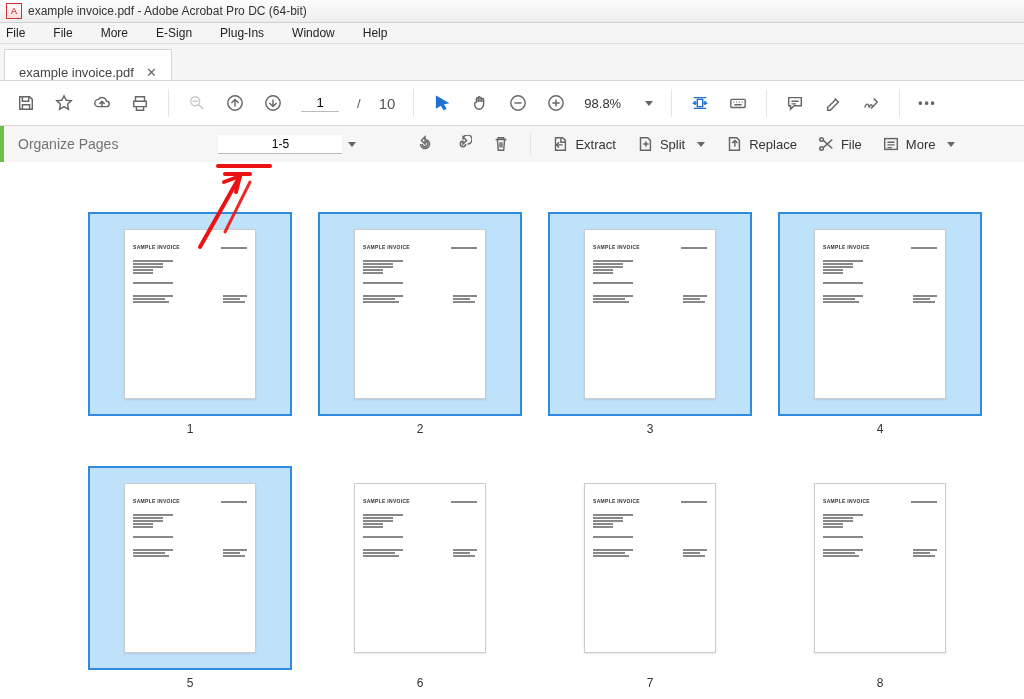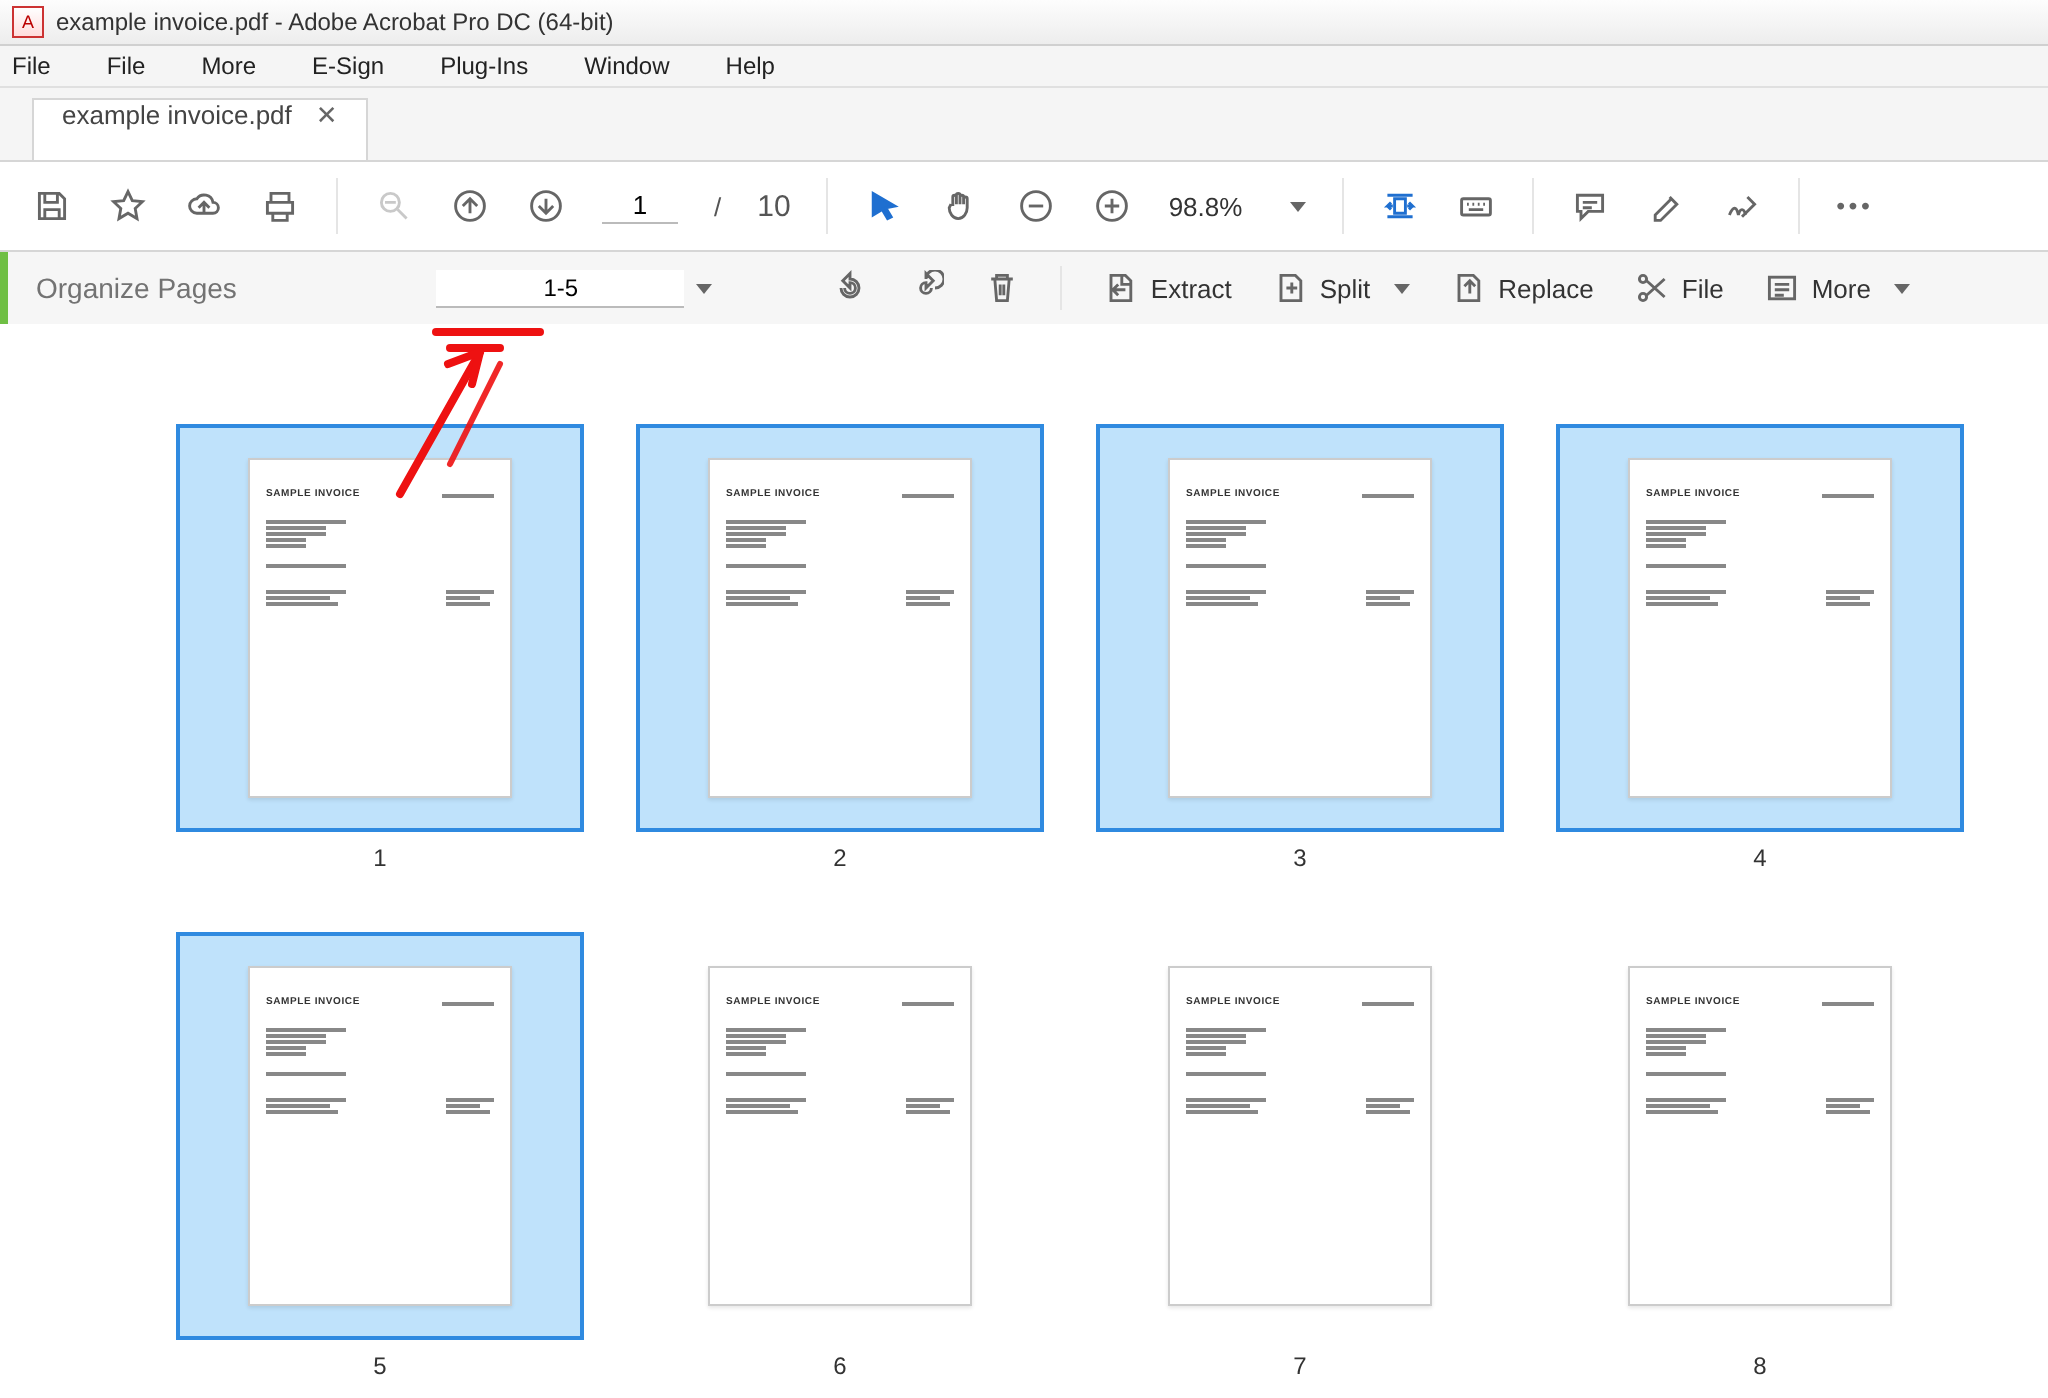--- a/index.html
+++ b/index.html
@@ -3,21 +3,21 @@
 <meta charset="utf-8">
 <style>
 html,body{margin:0;padding:0;font-family:"Segoe UI",Arial,sans-serif;font-size:12px;color:#333;background:#fff;overflow:hidden;width:1024px;height:699px}
 .titlebar{height:22px;background:linear-gradient(#fdfdfd,#ededed);border-bottom:1px solid #d0d0d0;display:flex;align-items:center;padding:0 6px;font-size:12px;color:#333}
 .titlebar .appicon{width:14px;height:14px;border:1px solid #c33;background:linear-gradient(#fff,#fdd);margin-right:6px;display:flex;align-items:center;justify-content:center;font-size:9px;color:#b00}
 .menubar{height:20px;background:#f5f5f5;display:flex;align-items:center;padding:0 6px;border-bottom:1px solid #e0e0e0;font-size:12px;gap:28px;color:#222}
 .menubar span{cursor:default}
 .tabbar{height:36px;background:#f5f5f5;display:flex;align-items:flex-end;border-bottom:1px solid #d6d6d6}
 .hometools{display:flex;align-items:center;height:100%}
 .hometools div{padding:0 22px;font-size:15px;color:#444;height:100%;display:flex;align-items:center}
-.doctab{background:#fff;border:1px solid #d6d6d6;border-bottom:none;height:30px;display:flex;align-items:flex-start;padding:0 14px;font-size:13px;color:#444;margin-left:16px}
+.doctab{background:#fff;border:1px solid #d6d6d6;border-bottom:none;height:30px;display:flex;align-items:flex-end;padding:0 14px;font-size:13px;color:#444;margin-left:4px}
 .doctab .x{margin-left:12px;font-size:13px;color:#666}
 .maintoolbar{height:44px;background:#fff;border-bottom:1px solid #d6d6d6;display:flex;align-items:center;padding:0 16px;gap:18px}
 .tbicon{width:20px;height:20px;display:flex;align-items:center;justify-content:center;color:#666}
 .tbicon svg{width:18px;height:18px;stroke:#666;fill:none;stroke-width:1.6}
 .tbicon.accent svg{stroke:#1f6fd0}
 .sep{width:1px;height:28px;background:#e5e5e5}
 .pagefield{width:36px;text-align:center;font-size:13px;border:none;border-bottom:1px solid #bbb;padding:1px}
 .zoomtext{font-size:13px;color:#333}
 .orgbar{height:36px;background:#f6f6f6;border-bottom:1px solid #d6d6d6;display:flex;align-items:center;padding:0 14px;gap:20px;position:relative}
 .orgbar .accent{position:absolute;left:0;top:0;bottom:0;width:4px;background:#6fbf44}

